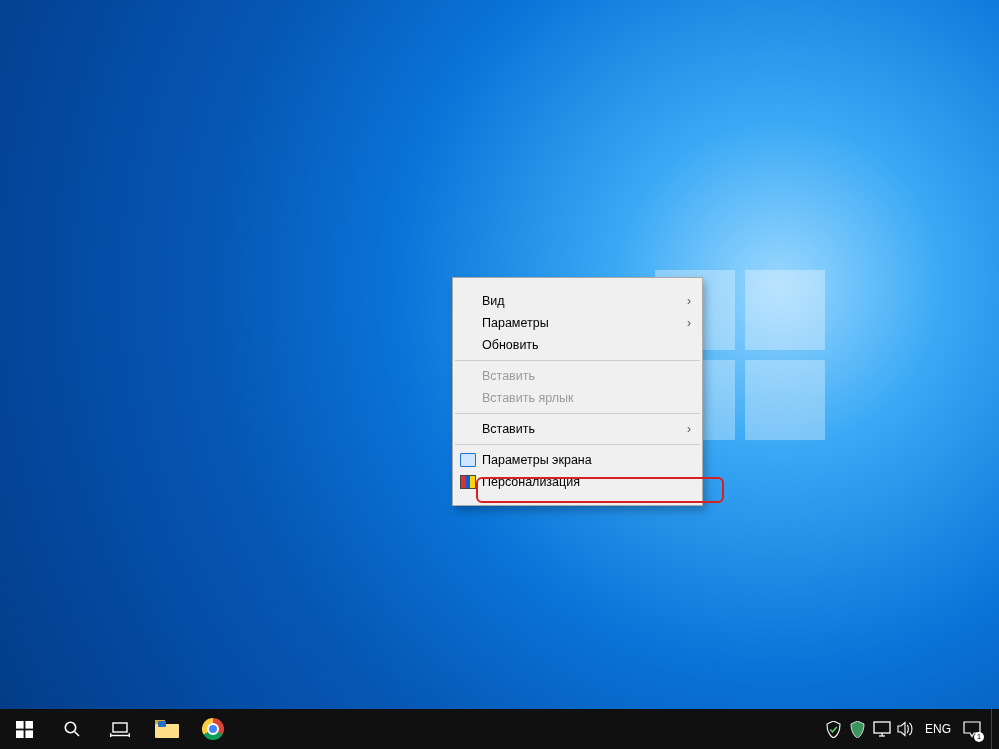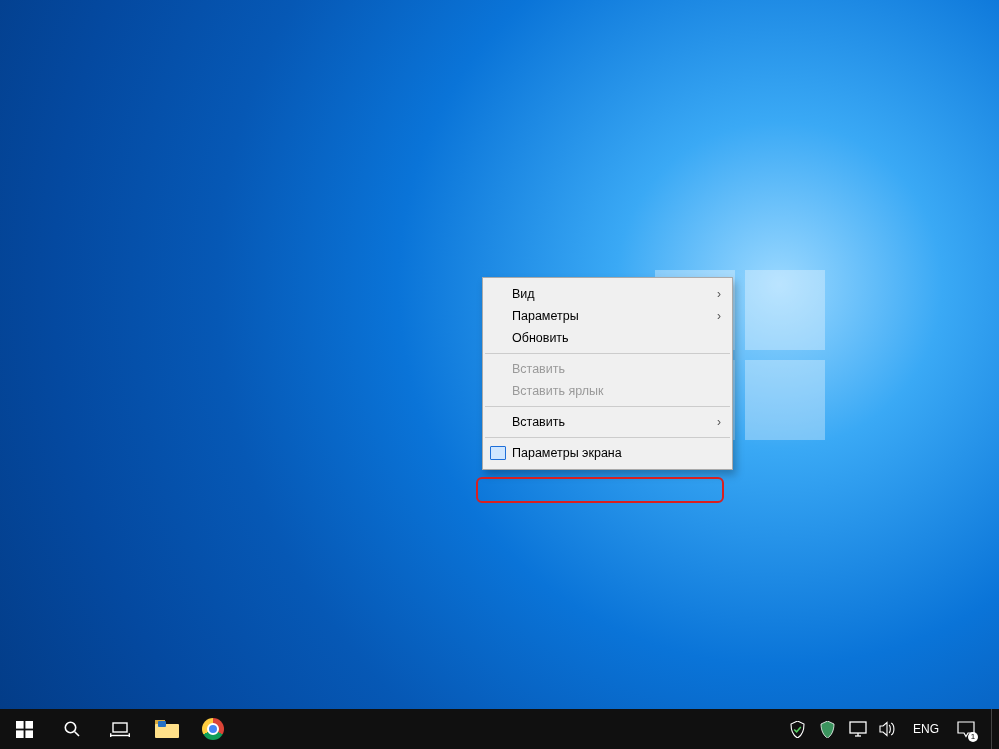--- a/index.html
+++ b/index.html
@@ -1,35 +1,35 @@
 <!DOCTYPE html>
 <html><head>
 <meta charset="utf-8">
 <style>
 * { margin: 0; padding: 0; box-sizing: border-box; font-family: "Segoe UI", Tahoma, sans-serif; }
 html, body { width: 999px; height: 749px; overflow: hidden; }
 .desktop { position: relative; width: 999px; height: 749px; background: radial-gradient(circle at 78% 38%, #9ad8ff 0%, #3aa9f5 18%, #0a74d8 42%, #0658b5 62%, #0449a0 80%, #033b85 100%); }
 .win-logo { position: absolute; left: 655px; top: 270px; width: 170px; height: 170px; display: grid; grid-template-columns: 1fr 1fr; grid-template-rows: 1fr 1fr; gap: 10px; opacity: 0.32; }
 .win-logo span { background: #fff; }
-.context-menu { position: absolute; left: 482px; top: 277px; width: 251px; background: #f0f0f0; border: 1px solid #aaa; padding: 5px 1px; box-shadow: 3px 5px 8px rgba(0,0,0,0.25); font-size: 12.5px; color: #000; text-align: right; }
+.context-menu { position: absolute; left: 452px; top: 277px; width: 251px; background: #f0f0f0; border: 1px solid #aaa; padding: 12px 1px; box-shadow: 3px 5px 8px rgba(0,0,0,0.25); font-size: 12.5px; color: #000; text-align: right; }
 .cm-item { display: flex; align-items: center; height: 22px; padding: 0 24px 0 28px; position: relative; cursor: default; }
 .cm-item.disabled { color: #9a9a9a; }
 .cm-item .shortcut { margin-left: auto; color: #555; }
 .cm-item .arrow { position: absolute; right: 10px; top: 50%; transform: translateY(-50%); color: #555; font-size: 12px; }
 .cm-sep { height: 1px; background: #ccc; margin: 4px 1px; }
 .cm-item .mi-icon { position: absolute; left: 6px; top: 50%; transform: translateY(-50%); width: 16px; height: 14px; }
 .icon-display { border: 1.5px solid #1e6fd9; background: #cfe6ff; border-radius: 1px; }
 .icon-personal { background: linear-gradient(90deg, #d8342e 0 33%, #0a5ce0 33% 66%, #ffd400 66% 100%); border: 1px solid #444; }
 .highlight-ring { position: absolute; left: 476px; top: 477px; width: 248px; height: 26px; border: 2px solid #d92020; border-radius: 6px; pointer-events: none; }
 .taskbar { position: absolute; left: 0; bottom: 0; width: 100%; height: 40px; background: #101010; display: flex; align-items: center; }
 .tb-left { display: flex; align-items: center; height: 100%; }
 .tb-btn { width: 48px; height: 40px; display: flex; align-items: center; justify-content: center; color: #fff; }
 .tb-btn svg { display: block; }
 .tb-app { width: 46px; height: 40px; display: flex; align-items: center; justify-content: center; }
-.tb-right { margin-left: auto; display: flex; align-items: center; height: 100%; padding-right: 2px; gap: 8px; }
+.tb-right { margin-left: auto; display: flex; align-items: center; height: 100%; padding-right: 2px; gap: 2px; }
 .tray-ic { width: 22px; height: 40px; display: flex; align-items: center; justify-content: center; color: #fff; }
 .tray-lang { color: #fff; font-size: 12px; padding: 0 6px; height: 40px; display: flex; align-items: center; }
 .tray-notif { width: 26px; height: 40px; display: flex; align-items: center; justify-content: center; color: #fff; position: relative; }
 .show-desktop-edge { width: 6px; height: 40px; border-left: 1px solid #444; margin-left: 4px; }
 .file-explorer-ic { width: 24px; height: 18px; position: relative; }
 .file-explorer-ic .body { position: absolute; left: 0; top: 4px; width: 24px; height: 14px; background: #ffe089; border-radius: 1px; }
 .file-explorer-ic .tab { position: absolute; left: 0; top: 0; width: 10px; height: 5px; background: #d6a83c; }
 .file-explorer-ic .clip { position: absolute; left: 3px; top: 1px; width: 8px; height: 6px; background: #2671c4; border-radius: 1px; }
 .chrome-ic { width: 22px; height: 22px; border-radius: 50%; background: conic-gradient(#db4437 0 120deg, #0f9d58 120deg 240deg, #ffcd40 240deg 360deg); position: relative; }
 .chrome-ic::after { content: ""; position: absolute; left: 5px; top: 5px; width: 12px; height: 12px; border-radius: 50%; background: #4285f4; border: 2px solid #fff; box-sizing: border-box; }
@@ -72,20 +72,24 @@
     <div class="cm-item">
       <span>Вставить</span>
       <span class="arrow">›</span>
     </div>
 
     <div class="cm-sep"></div>
 
     <div class="cm-item">
       <span class="mi-icon icon-display"></span>
       <span>Параметры экрана</span>
+    </div>
+    <div class="cm-item">
+      <span class="mi-icon icon-personal"></span>
+      <span>Персонализация</span>
     </div>
   </div>
 
   <div class="highlight-ring"></div>
 
   <div class="taskbar">
     <div class="tb-left">
       <div class="tb-btn">
         <svg width="17" height="17" viewBox="0 0 17 17">
           <rect x="0" y="0" width="7.6" height="7.6" fill="#fff"></rect>

